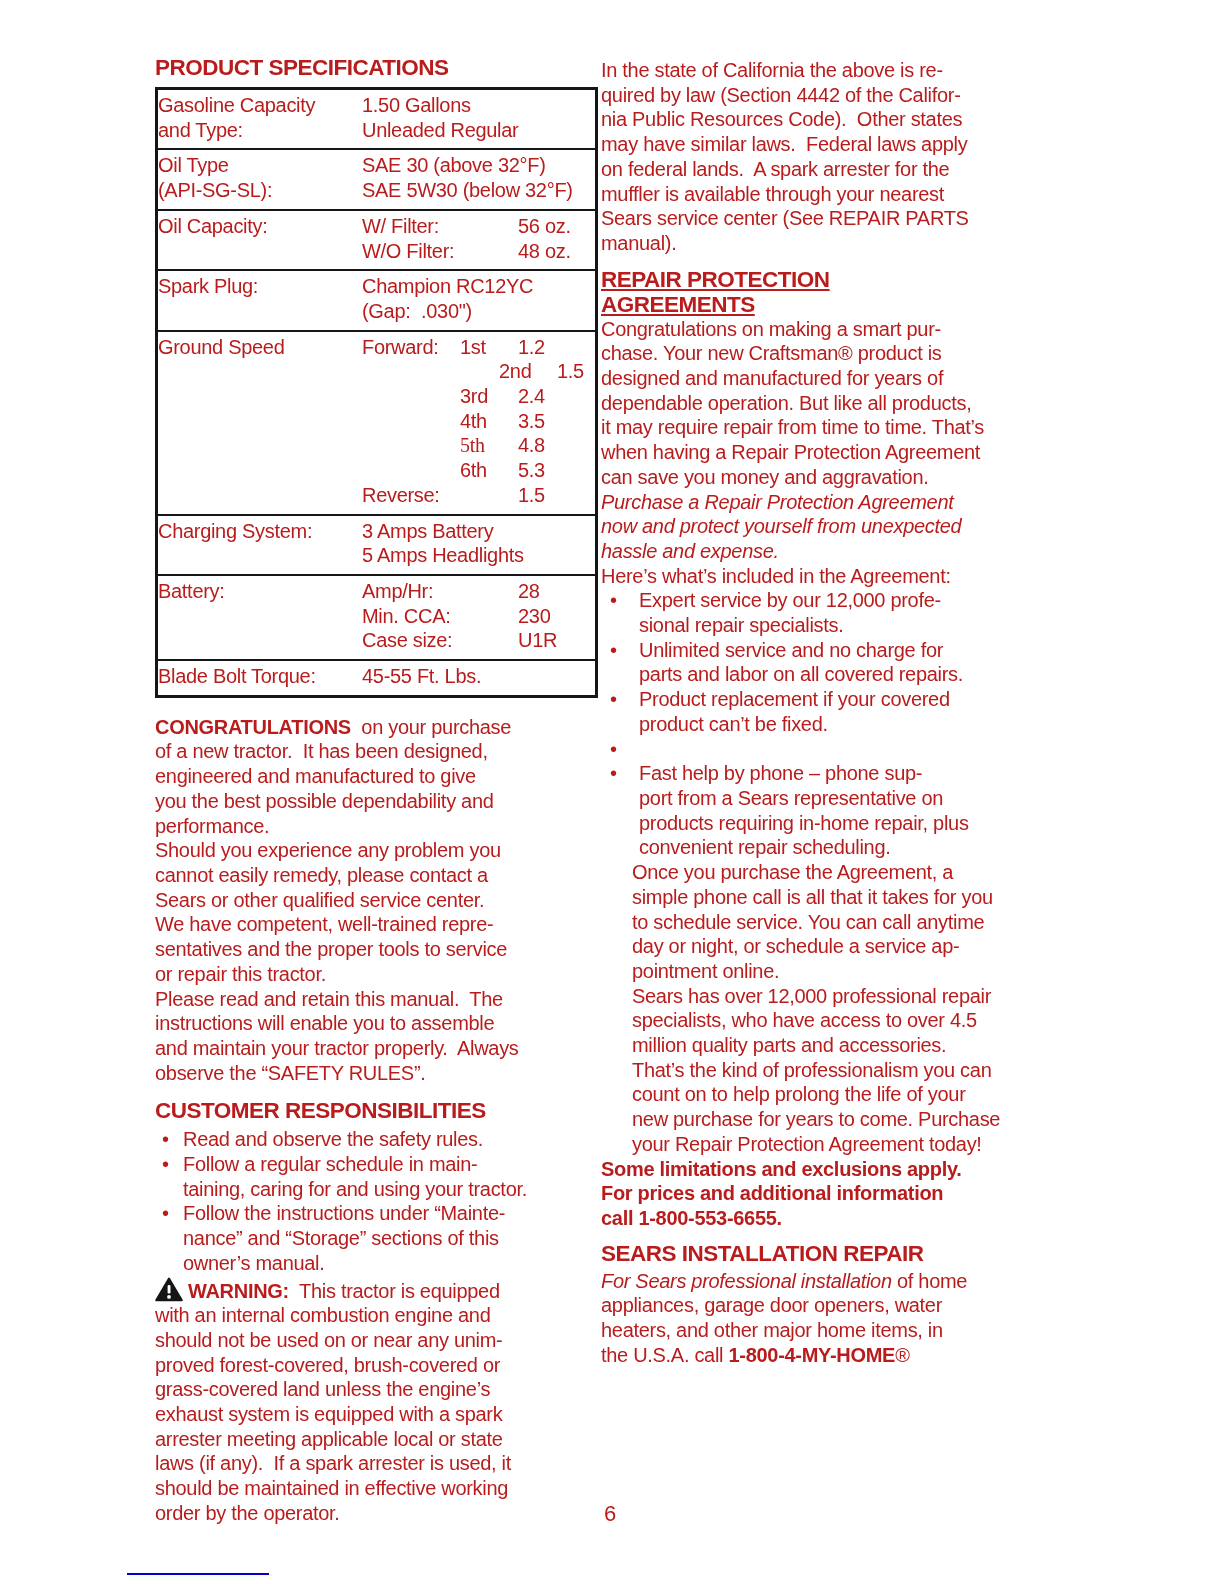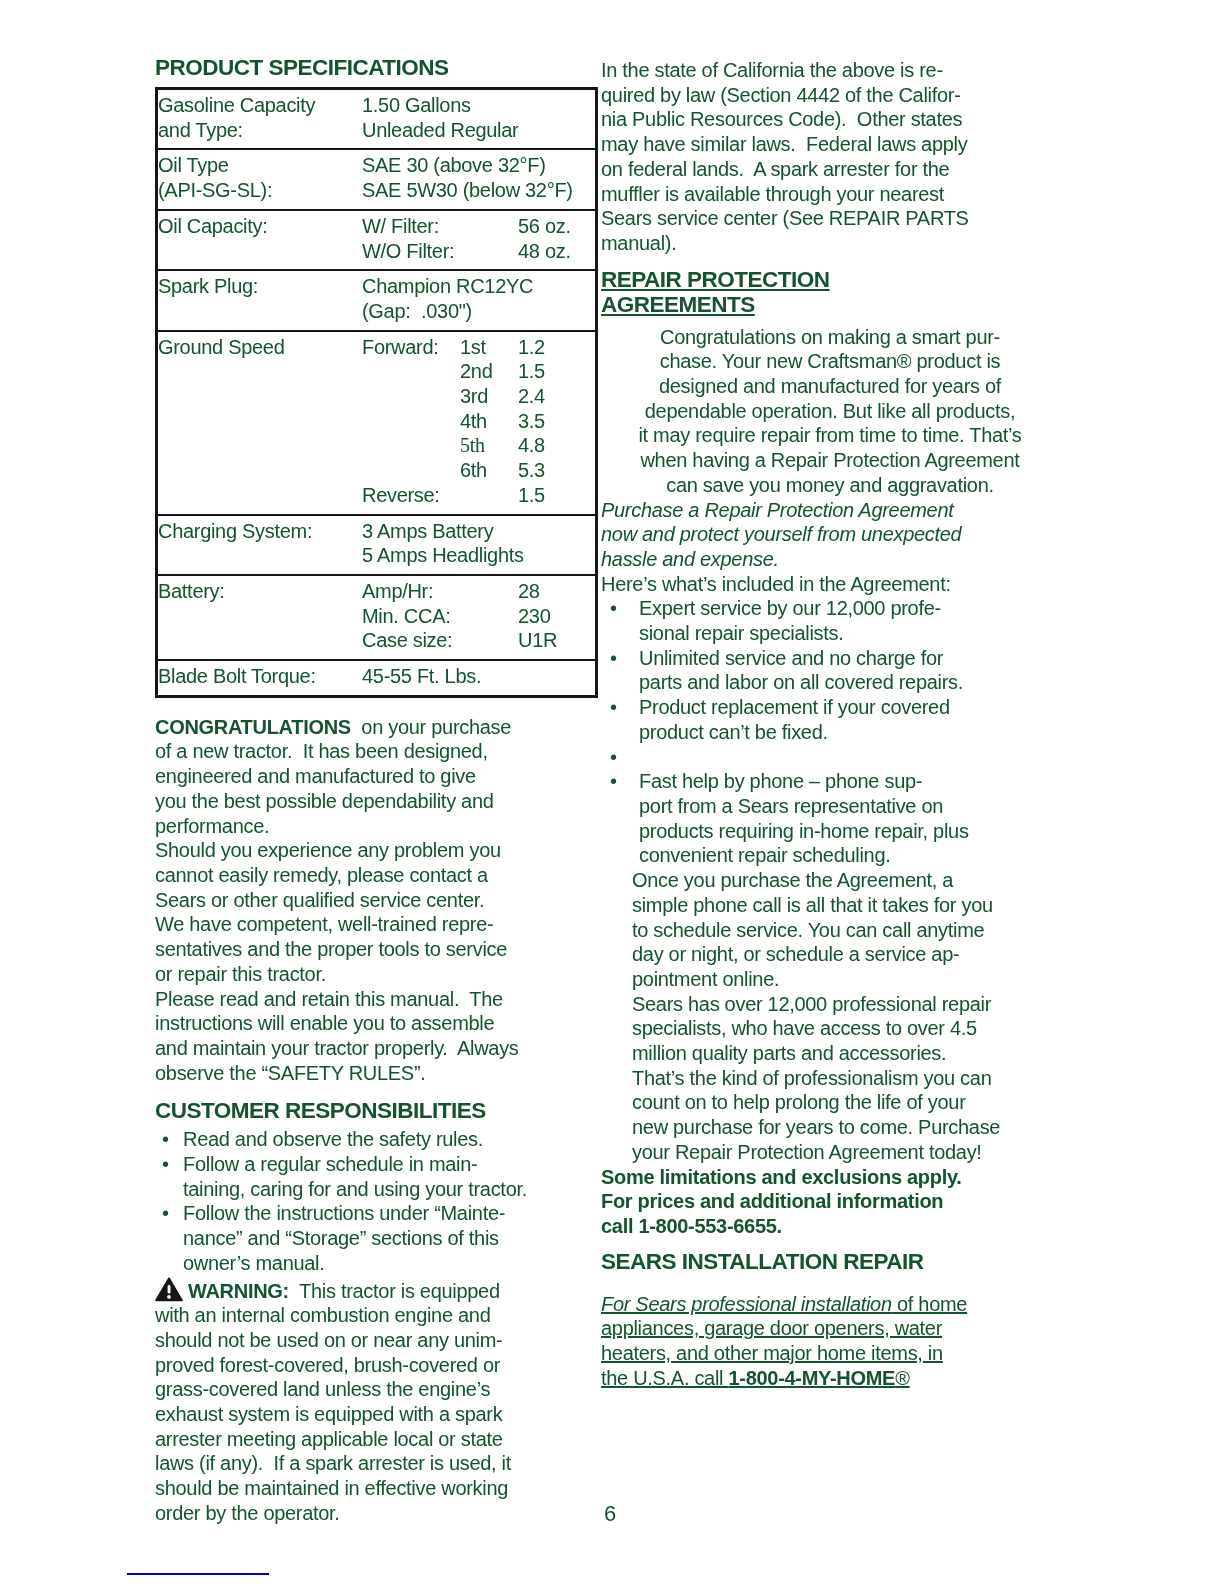--- a/index.html
+++ b/index.html
@@ -1,19 +1,19 @@
 <!DOCTYPE html>
 <html><head>
 <meta charset="utf-8">
 <style>
   html,body{margin:0;padding:0;background:#ffffff;}
   .page{
     position:relative;width:1224px;height:1584px;background:#ffffff;overflow:hidden;
     font-family:"Liberation Sans","DejaVu Sans",sans-serif;
-    color:#14532d;font-size:20px;letter-spacing:-0.3px;line-height:24.7px;
+    color:#b91c1c;font-size:20px;letter-spacing:-0.3px;line-height:24.7px;
   }
   .col{position:absolute;top:0;}
   .col-left{left:155px;width:458px;}
   .col-right{left:601px;width:458px;}
   h2{font-size:22.5px;font-weight:bold;letter-spacing:-0.5px;line-height:25px;margin:0;white-space:pre;}
   .lines,.runs{white-space:pre;margin:0;}
   .italic{font-style:italic;}
   .boldblock{font-weight:bold;}
   
   table.specs{border-collapse:collapse;width:443px;margin-top:7px;table-layout:fixed;padding-left:40px;}
@@ -30,24 +30,24 @@
   .bmark{flex:0 0 28px;box-sizing:border-box;padding-left:7px;}
   .col-right .bmark{flex-basis:38px;padding-left:9px;}
   .btext{white-space:pre;}
   
   .m-specs-heading{margin-top:55px;}
   .m-congrats{margin-top:17px;}
   .m-customer-heading{margin-top:13px;}
   .m-warning{margin-top:1px;}
   .m-california{margin-top:58px;}
   .m-repair-heading{margin-top:11px;text-decoration:underline;}
-  .m-repair-body{margin-top:8px;text-align:center;}
+  .m-repair-body{margin-top:0;}
   .m-once{margin-top:0;margin-left:31px;}
   .m-sears-heading{margin-top:10px;}
-  .m-sears-body{margin-top:18px;text-decoration:underline;}
+  .m-sears-body{margin-top:3px;}
   .warning-icon-svg{vertical-align:-4px;margin-right:5px;}
   .page-number{position:absolute;left:604px;top:1502px;font-size:22px;letter-spacing:0;}
   .artifact-line{position:absolute;left:127px;top:1573px;width:142px;height:2px;}
 </style>
 </head>
 <body>
 
 <div class="page">
 
   <div class="col col-left">
@@ -82,21 +82,21 @@
             <td class="c-label">Spark Plug:</td>
             <td class="c-value">
               <div>Champion RC12YC</div>
               <div>(Gap:  .030")</div>
             </td>
           </tr>
           <tr>
             <td class="c-label">Ground Speed</td>
             <td class="c-value">
               <div><span class="seg" style="width: 98px;">Forward:</span><span class="seg" style="width: 58px;">1st</span>1.2</div>
-              <div><span class="seg" style="width: 98px;"></span><span class="seg" style="width: 58px;">2nd</span>1.5</div>
+              <div><span class="seg" style="width: 98px;"></span><span class="seg" style="width: 58px; margin-left: 39px;">2nd</span>1.5</div>
               <div><span class="seg" style="width: 98px;"></span><span class="seg" style="width: 58px;">3rd</span>2.4</div>
               <div><span class="seg" style="width: 98px;"></span><span class="seg" style="width: 58px;">4th</span>3.5</div>
               <div><span class="seg" style="width: 98px;"></span><span class="seg" style="width: 58px; font-family: Liberation Serif, serif;">5th</span>4.8</div>
               <div><span class="seg" style="width: 98px;"></span><span class="seg" style="width: 58px;">6th</span>5.3</div>
               <div><span class="seg" style="width: 156px;">Reverse:</span>1.5</div>
             </td>
           </tr>
           <tr>
             <td class="c-label">Charging System:</td>
             <td class="c-value">

